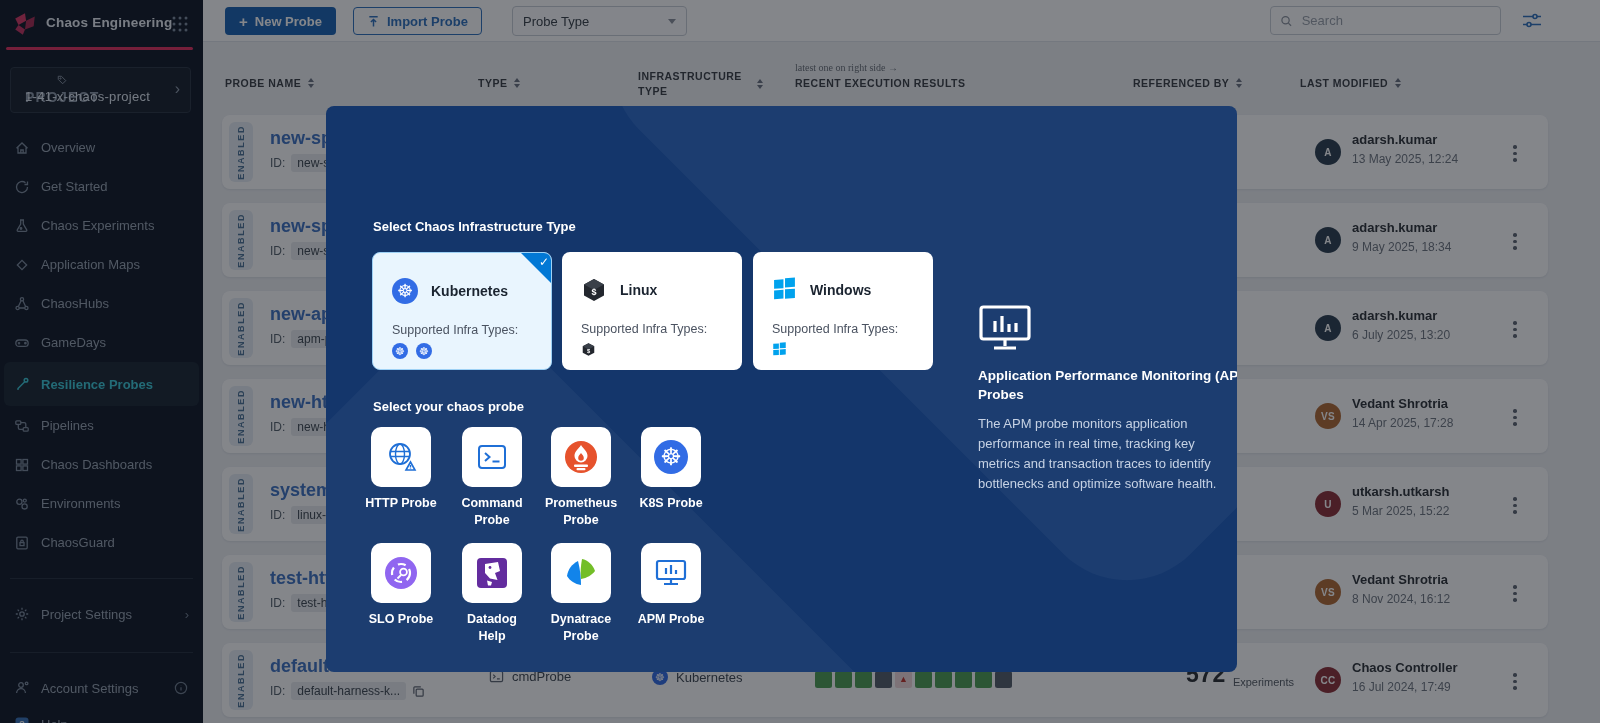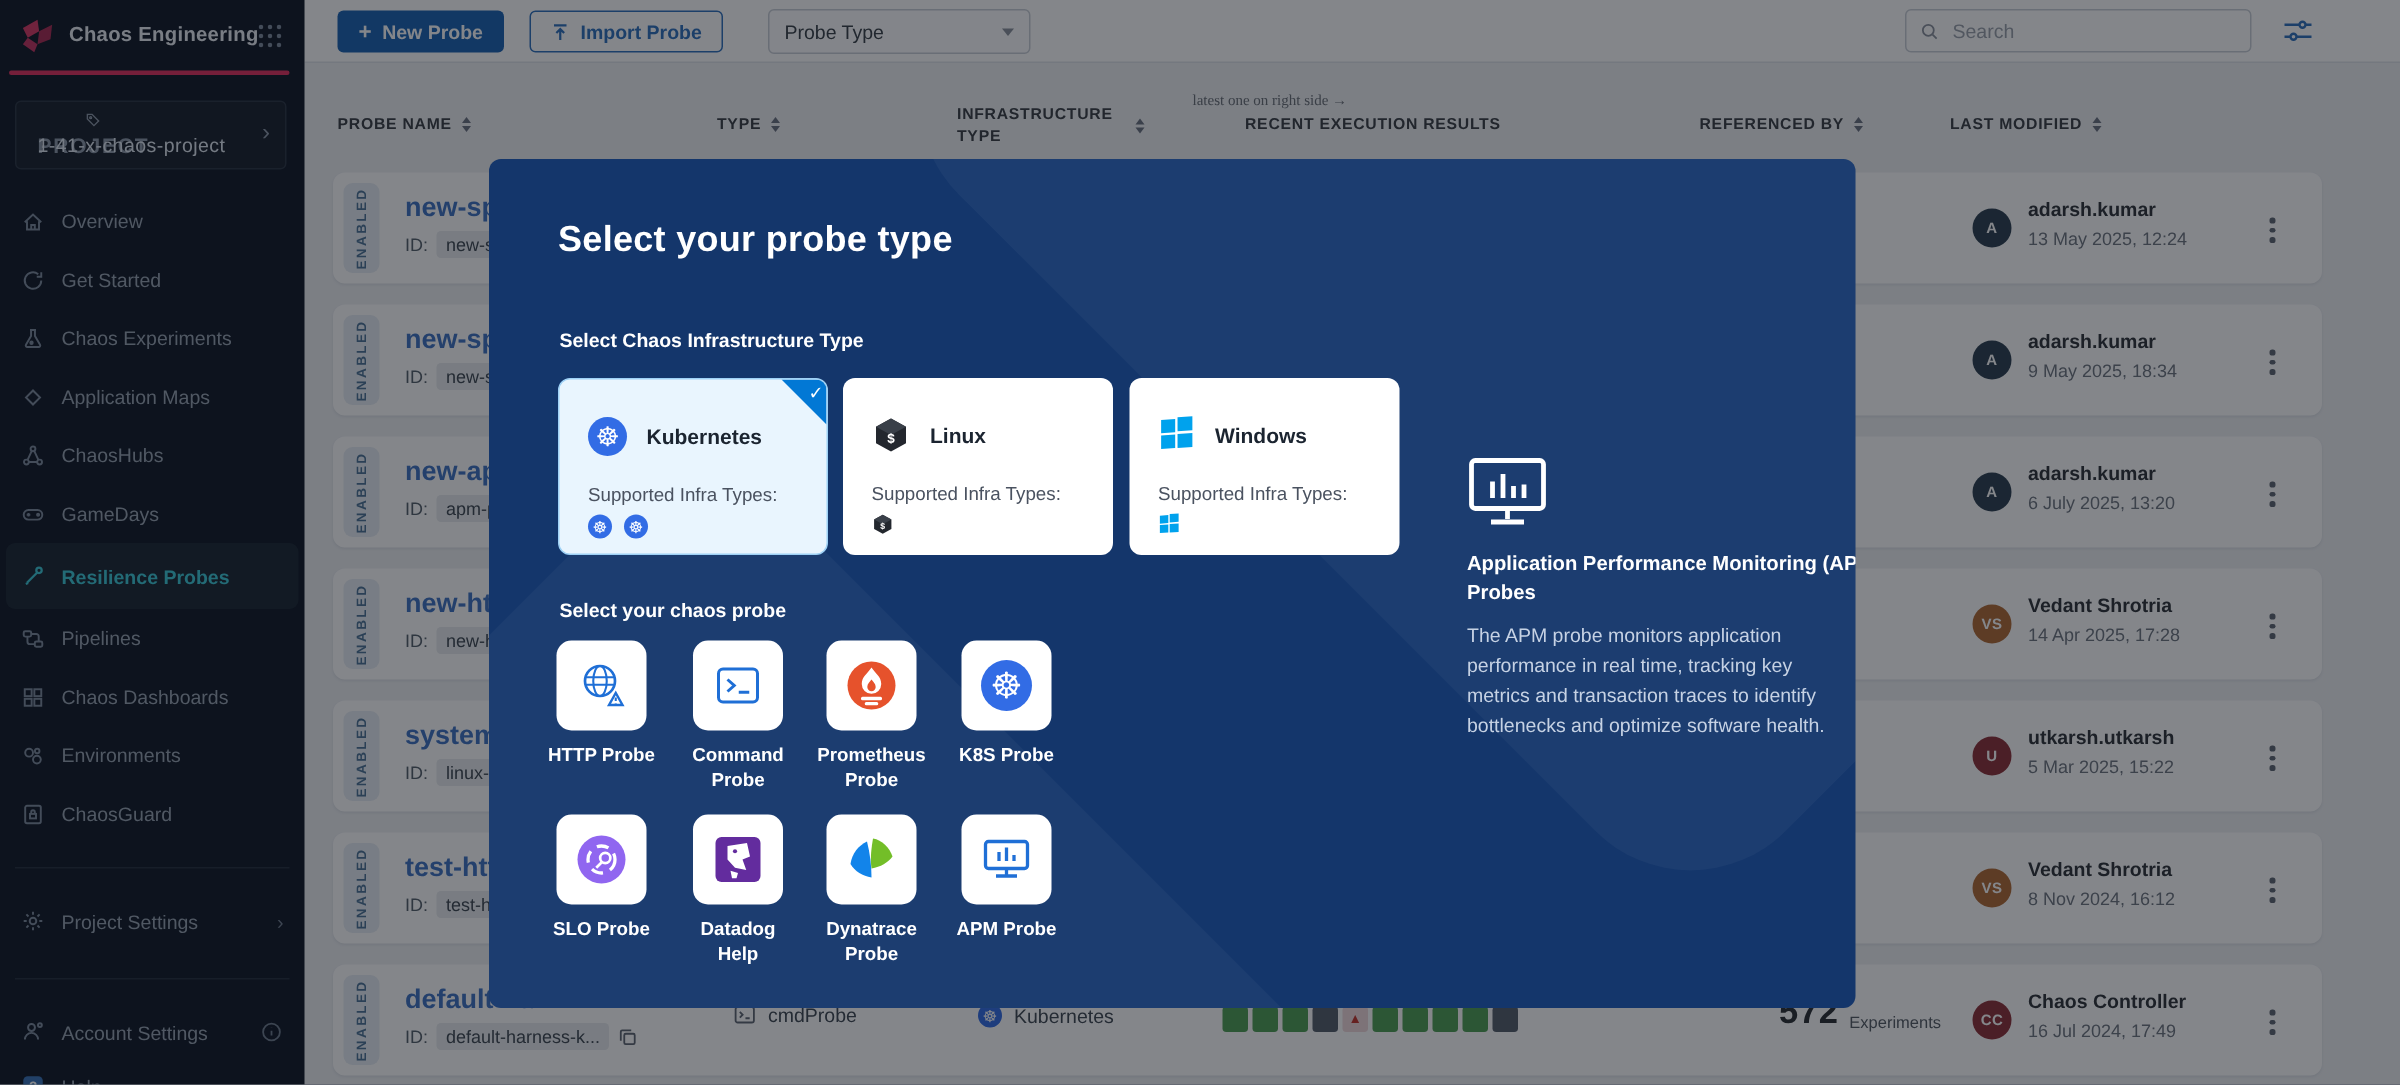--- a/index.html
+++ b/index.html
@@ -296,21 +296,21 @@
         </span>
     </div>
     <div class="th" style="left:435px;top:27px;width:150px;line-height:15px;">
       <span style="width:112px;display:inline-block;">INFRASTRUCTURE TYPE</span>
         <span class="sort">
           <i class="up"></i>
           <i class="dn"></i>
         </span>
     </div>
     <div class="th-note" style="left:592px;top:20px;font-family:Liberation Serif, serif;">latest one on right side →</div>
-    <div class="th" style="left:592px;top:35px;margin-left:35px;">
+    <div class="th" style="left:592px;top:35px;">
       <span>RECENT EXECUTION RESULTS</span>
     </div>
     <div class="th" style="left:930px;top:35px;">
       <span>REFERENCED BY</span>
         <span class="sort">
           <i class="up"></i>
           <i class="dn"></i>
         </span>
     </div>
     <div class="th" style="left:1097px;top:35px;">
@@ -487,21 +487,20 @@
         </div>
     </div>
   </div>
 
   <div class="backdrop"></div>
 
   <div class="modal">
     <div class="deco deco-a"></div>
     <div class="deco deco-b"></div>
 
-    <div class="m-title">Select your probe type</div>
     <div class="m-sec" style="top:113px;">Select Chaos Infrastructure Type</div>
 
     <div class="infra-card selected" style="left:46px;">
       <div class="corner-check">
           <span>✓</span>
         </div>
       <div class="ic-row">
         <span class="k8s-circle" style="width:26px;height:26px;font-size:18px;">☸</span>
         <span class="ic-name">Kubernetes</span>
       </div>

